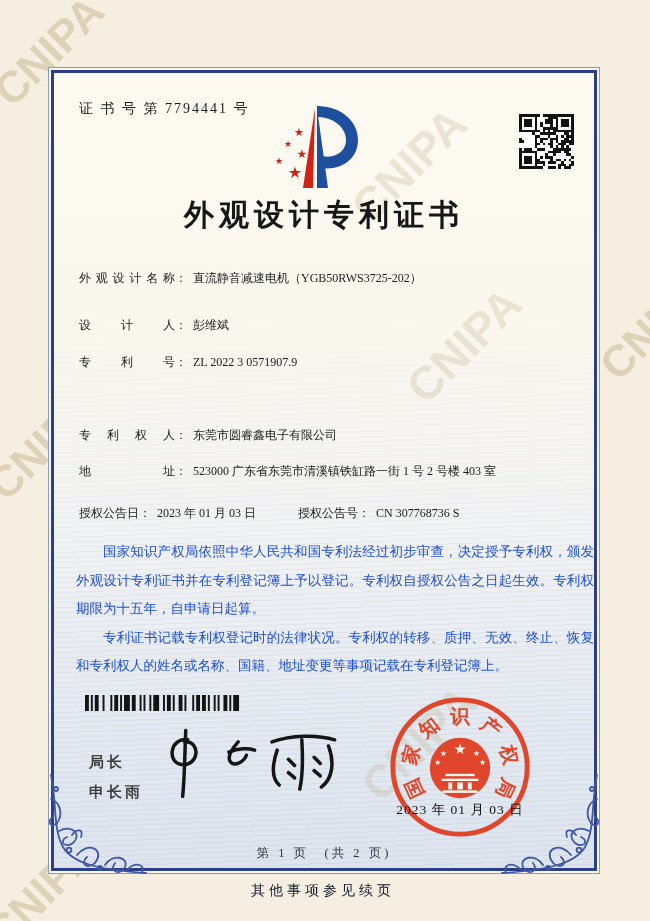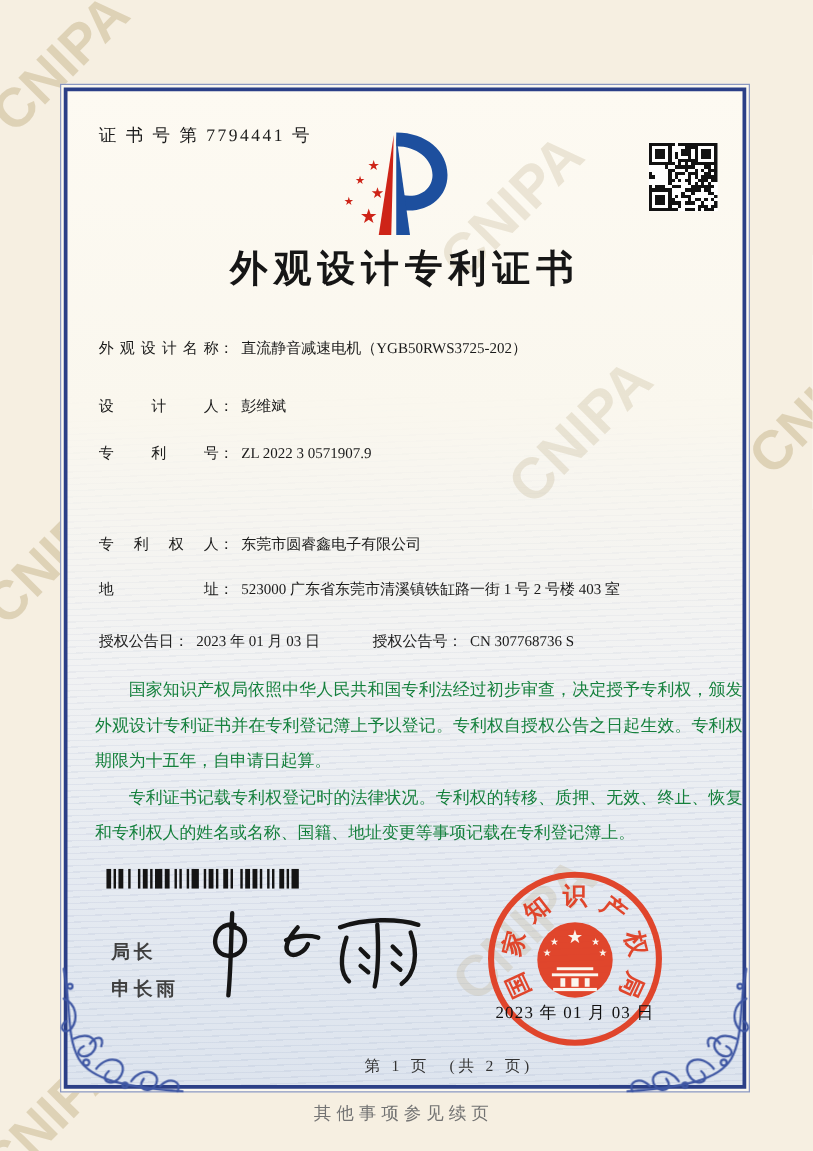--- a/index.html
+++ b/index.html
@@ -26,38 +26,38 @@
   .qr{position:absolute;left:470px;top:46px;width:55px;height:55px;background:#fff;}
   .title{position:absolute;left:0;top:127px;width:100%;text-align:center;
          font-size:30px;font-weight:700;letter-spacing:5px;color:#161616;}
   
   .frow{position:absolute;left:30px;font-size:12px;white-space:nowrap;}
   .flabel{display:inline-block;width:96px;text-align:justify;text-align-last:justify;vertical-align:bottom;}
   .fcolon{margin-right:6px;}
   .grp2{margin-left:42px;}
   
   .paras{position:absolute;left:27px;top:470px;width:518px;font-size:13.5px;line-height:2.12;
-         text-align:justify;color:#15803d;}
+         text-align:justify;color:#1d4ed8;}
   .paras p{margin:0;text-indent:2em;}
   
   .barcode{position:absolute;left:36px;top:627px;width:156px;height:16px;}
   .sig-block{position:absolute;left:40px;top:679px;font-family:"Liberation Sans","DejaVu Sans",sans-serif;
              font-weight:700;font-size:15px;letter-spacing:3px;line-height:30px;color:#404040;}
   .sig-script{position:absolute;left:108px;top:658px;width:190px;height:78px;}
   .seal{position:absolute;left:338px;top:626px;width:146px;height:146px;z-index:4;
         mix-blend-mode:multiply;opacity:.93;}
   .seal-date{position:absolute;left:338px;top:733px;width:146px;text-align:center;
              font-size:13.5px;letter-spacing:1px;color:#111;z-index:5;}
   .pagefoot{position:absolute;left:0;top:777px;width:100%;text-align:center;
-            font-size:12.5px;letter-spacing:3px;color:#333;padding-left:35px;}
+            font-size:12.5px;letter-spacing:3px;color:#333;}
   .ornament{position:absolute;width:105px;height:108px;z-index:4;}
   .orn-bl{left:-3px;bottom:-4px;}
   .orn-br{right:-3px;bottom:-4px;transform:scaleX(-1);}
   .contnote{position:absolute;left:48px;top:882px;width:550px;text-align:center;
-            font-size:14px;letter-spacing:4px;color:#737373;z-index:2;}
+            font-size:14px;letter-spacing:4px;color:#0f172a;z-index:2;}
   svg text.seal-char{font-size:20px;font-weight:700;fill:var(--seal-red,#e0391d);
        font-family:"Liberation Serif","DejaVu Serif",serif;}
 </style>
 </head>
 <body>
 
 <span class="wm outer" style="left:-18px;top:26px;">CNIPA</span>
 <span class="wm outer" style="left:588px;top:300px;">CNIPA</span>
 <span class="wm outer" style="left:-24px;top:420px;">CNIPA</span>
 <span class="wm outer" style="left:-26px;top:868px;">CNIPA</span>

